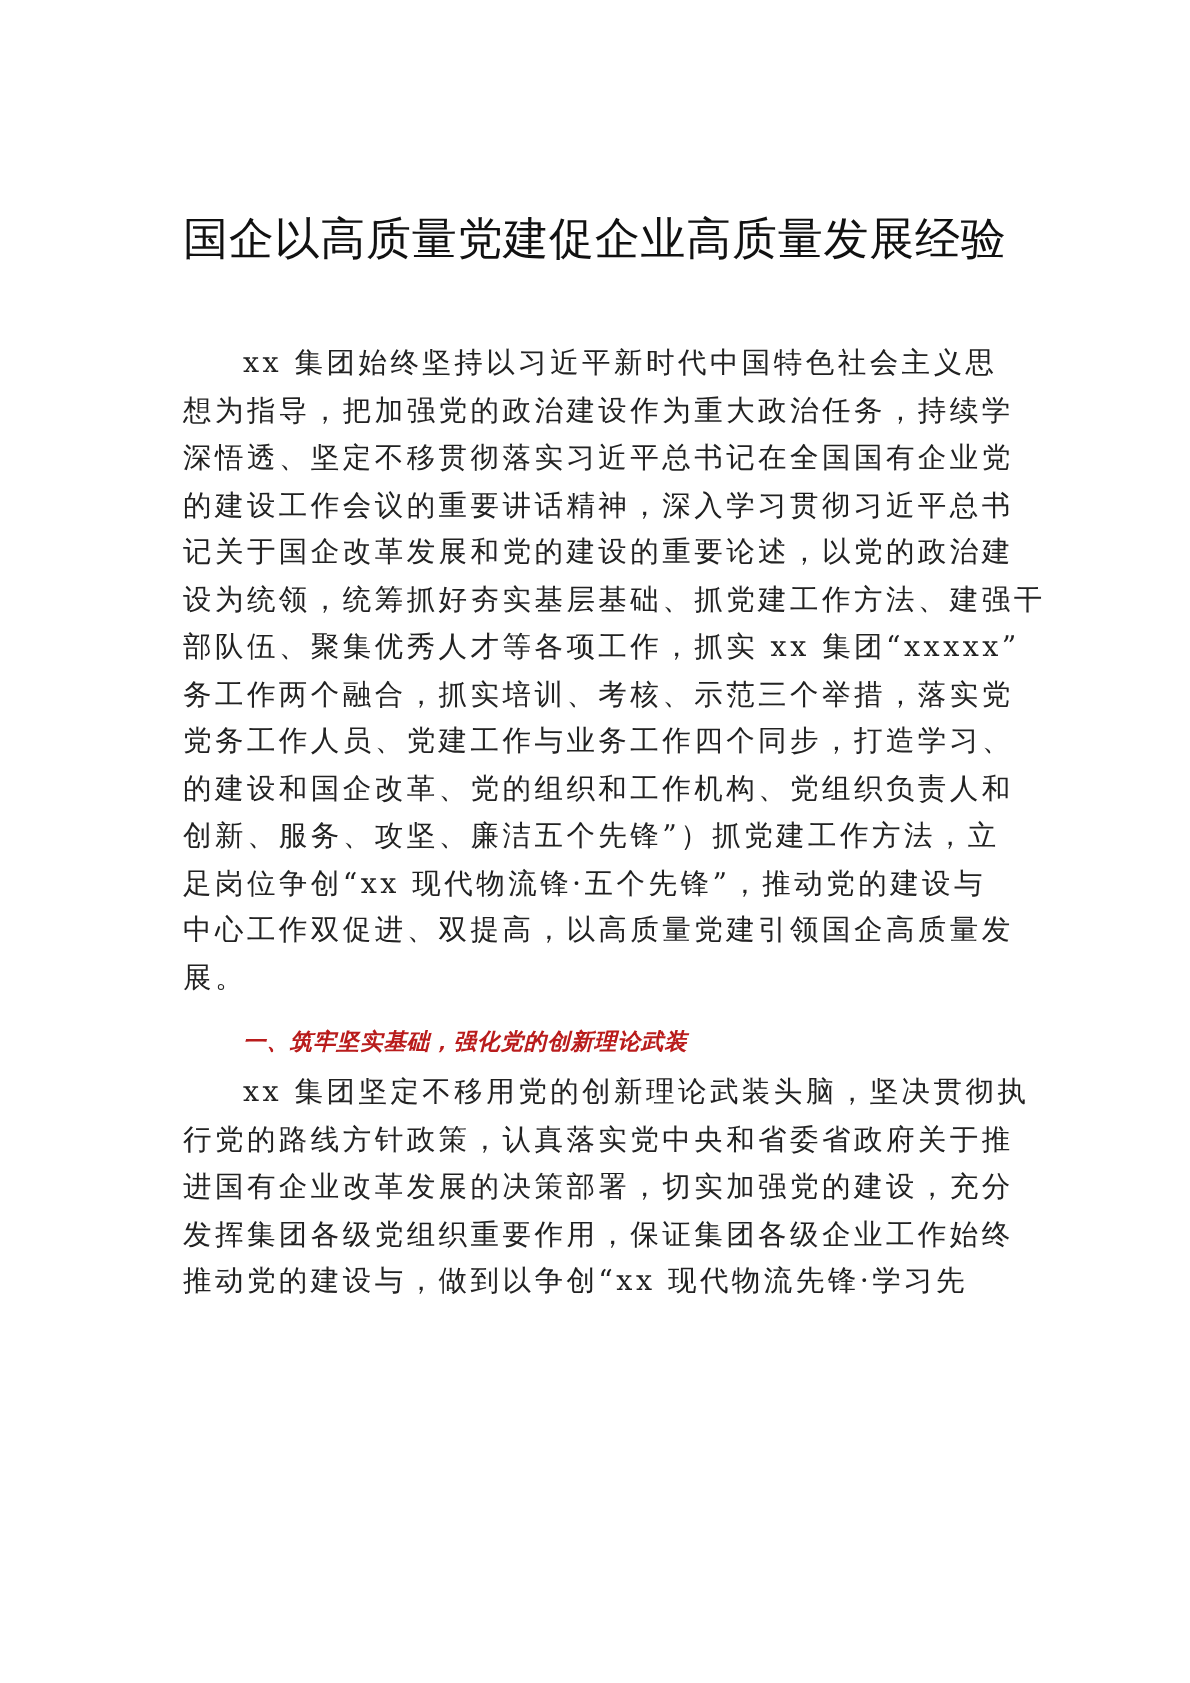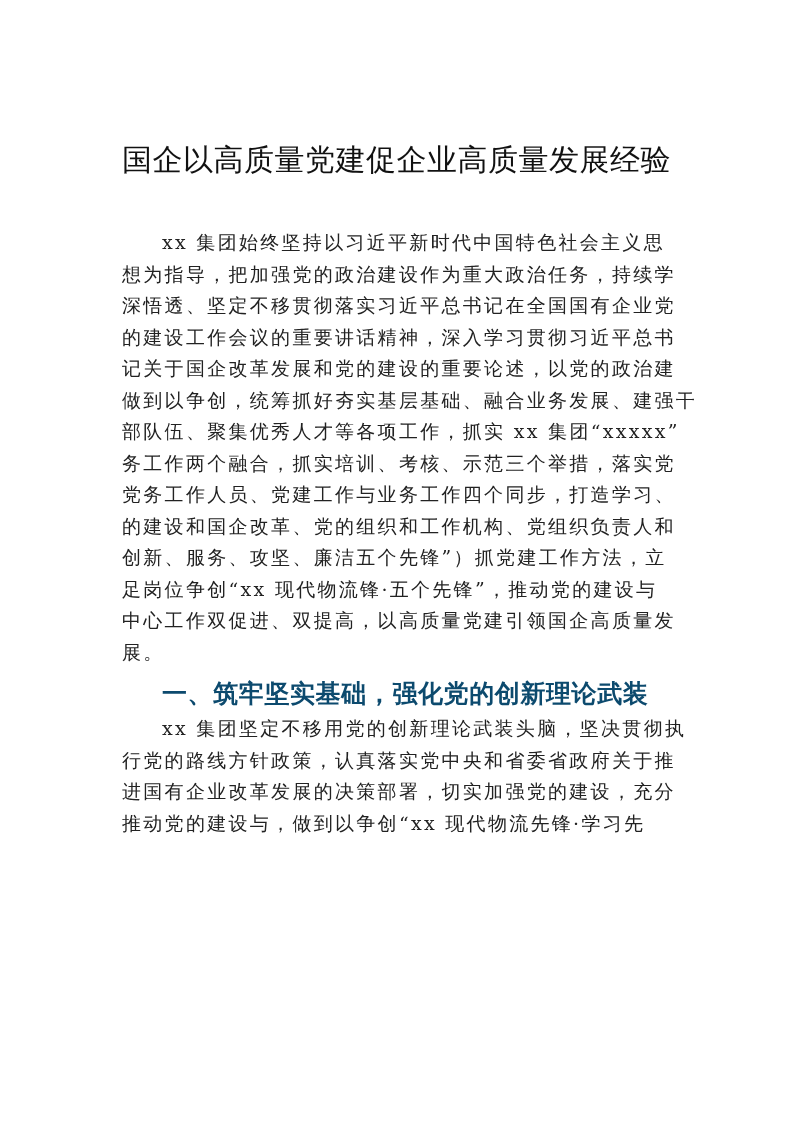--- a/index.html
+++ b/index.html
@@ -15,49 +15,50 @@
     font-family: "DejaVu Serif", "Liberation Serif", serif;
     font-size: 19px; line-height: 31.5px; color: #222;
     text-align: justify; text-justify: inter-character;
     letter-spacing: 2.3px;
   }
   .body .line { display: block; white-space: nowrap; text-indent: 0; }
   .body .line.first { padding-left: 40px; }
   .heading {
     margin: 7px 0 0 0; padding-left: 40px;
     font-family: "DejaVu Sans", "Liberation Sans", sans-serif;
-    font-weight: bold; font-size: 25px; line-height: 38px; color: #0c4a6e; letter-spacing: 0.6px;
+    font-weight: bold; font-size: 15px; line-height: 38px; color: #b91c1c; letter-spacing: 0.6px; font-style: italic;
   }
 </style>
 </head>
 <body>
 
 <div class="page">
   <div class="title">国企以高质量党建促企业高质量发展经验</div>
 
   <div class="body">
     <div>
       <span class="line first">xx 集团始终坚持以习近平新时代中国特色社会主义思</span>
       <span class="line">想为指导，把加强党的政治建设作为重大政治任务，持续学</span>
       <span class="line">深悟透、坚定不移贯彻落实习近平总书记在全国国有企业党</span>
       <span class="line">的建设工作会议的重要讲话精神，深入学习贯彻习近平总书</span>
       <span class="line">记关于国企改革发展和党的建设的重要论述，以党的政治建</span>
-      <span class="line">做到以争创，统筹抓好夯实基层基础、融合业务发展、建强干</span>
+      <span class="line">设为统领，统筹抓好夯实基层基础、抓党建工作方法、建强干</span>
       <span class="line">部队伍、聚集优秀人才等各项工作，抓实 xx 集团“xxxxx”</span>
       <span class="line">务工作两个融合，抓实培训、考核、示范三个举措，落实党</span>
       <span class="line">党务工作人员、党建工作与业务工作四个同步，打造学习、</span>
       <span class="line">的建设和国企改革、党的组织和工作机构、党组织负责人和</span>
       <span class="line">创新、服务、攻坚、廉洁五个先锋”）抓党建工作方法，立</span>
       <span class="line">足岗位争创“xx 现代物流锋·五个先锋”，推动党的建设与</span>
       <span class="line">中心工作双促进、双提高，以高质量党建引领国企高质量发</span>
       <span class="line">展。</span>
     </div>
 
     <div class="heading">一、筑牢坚实基础，强化党的创新理论武装</div>
 
     <div>
       <span class="line first">xx 集团坚定不移用党的创新理论武装头脑，坚决贯彻执</span>
       <span class="line">行党的路线方针政策，认真落实党中央和省委省政府关于推</span>
       <span class="line">进国有企业改革发展的决策部署，切实加强党的建设，充分</span>
+      <span class="line">发挥集团各级党组织重要作用，保证集团各级企业工作始终</span>
       <span class="line">推动党的建设与，做到以争创“xx 现代物流先锋·学习先</span>
     </div>
   </div>
 </div>
 
 </body></html>

